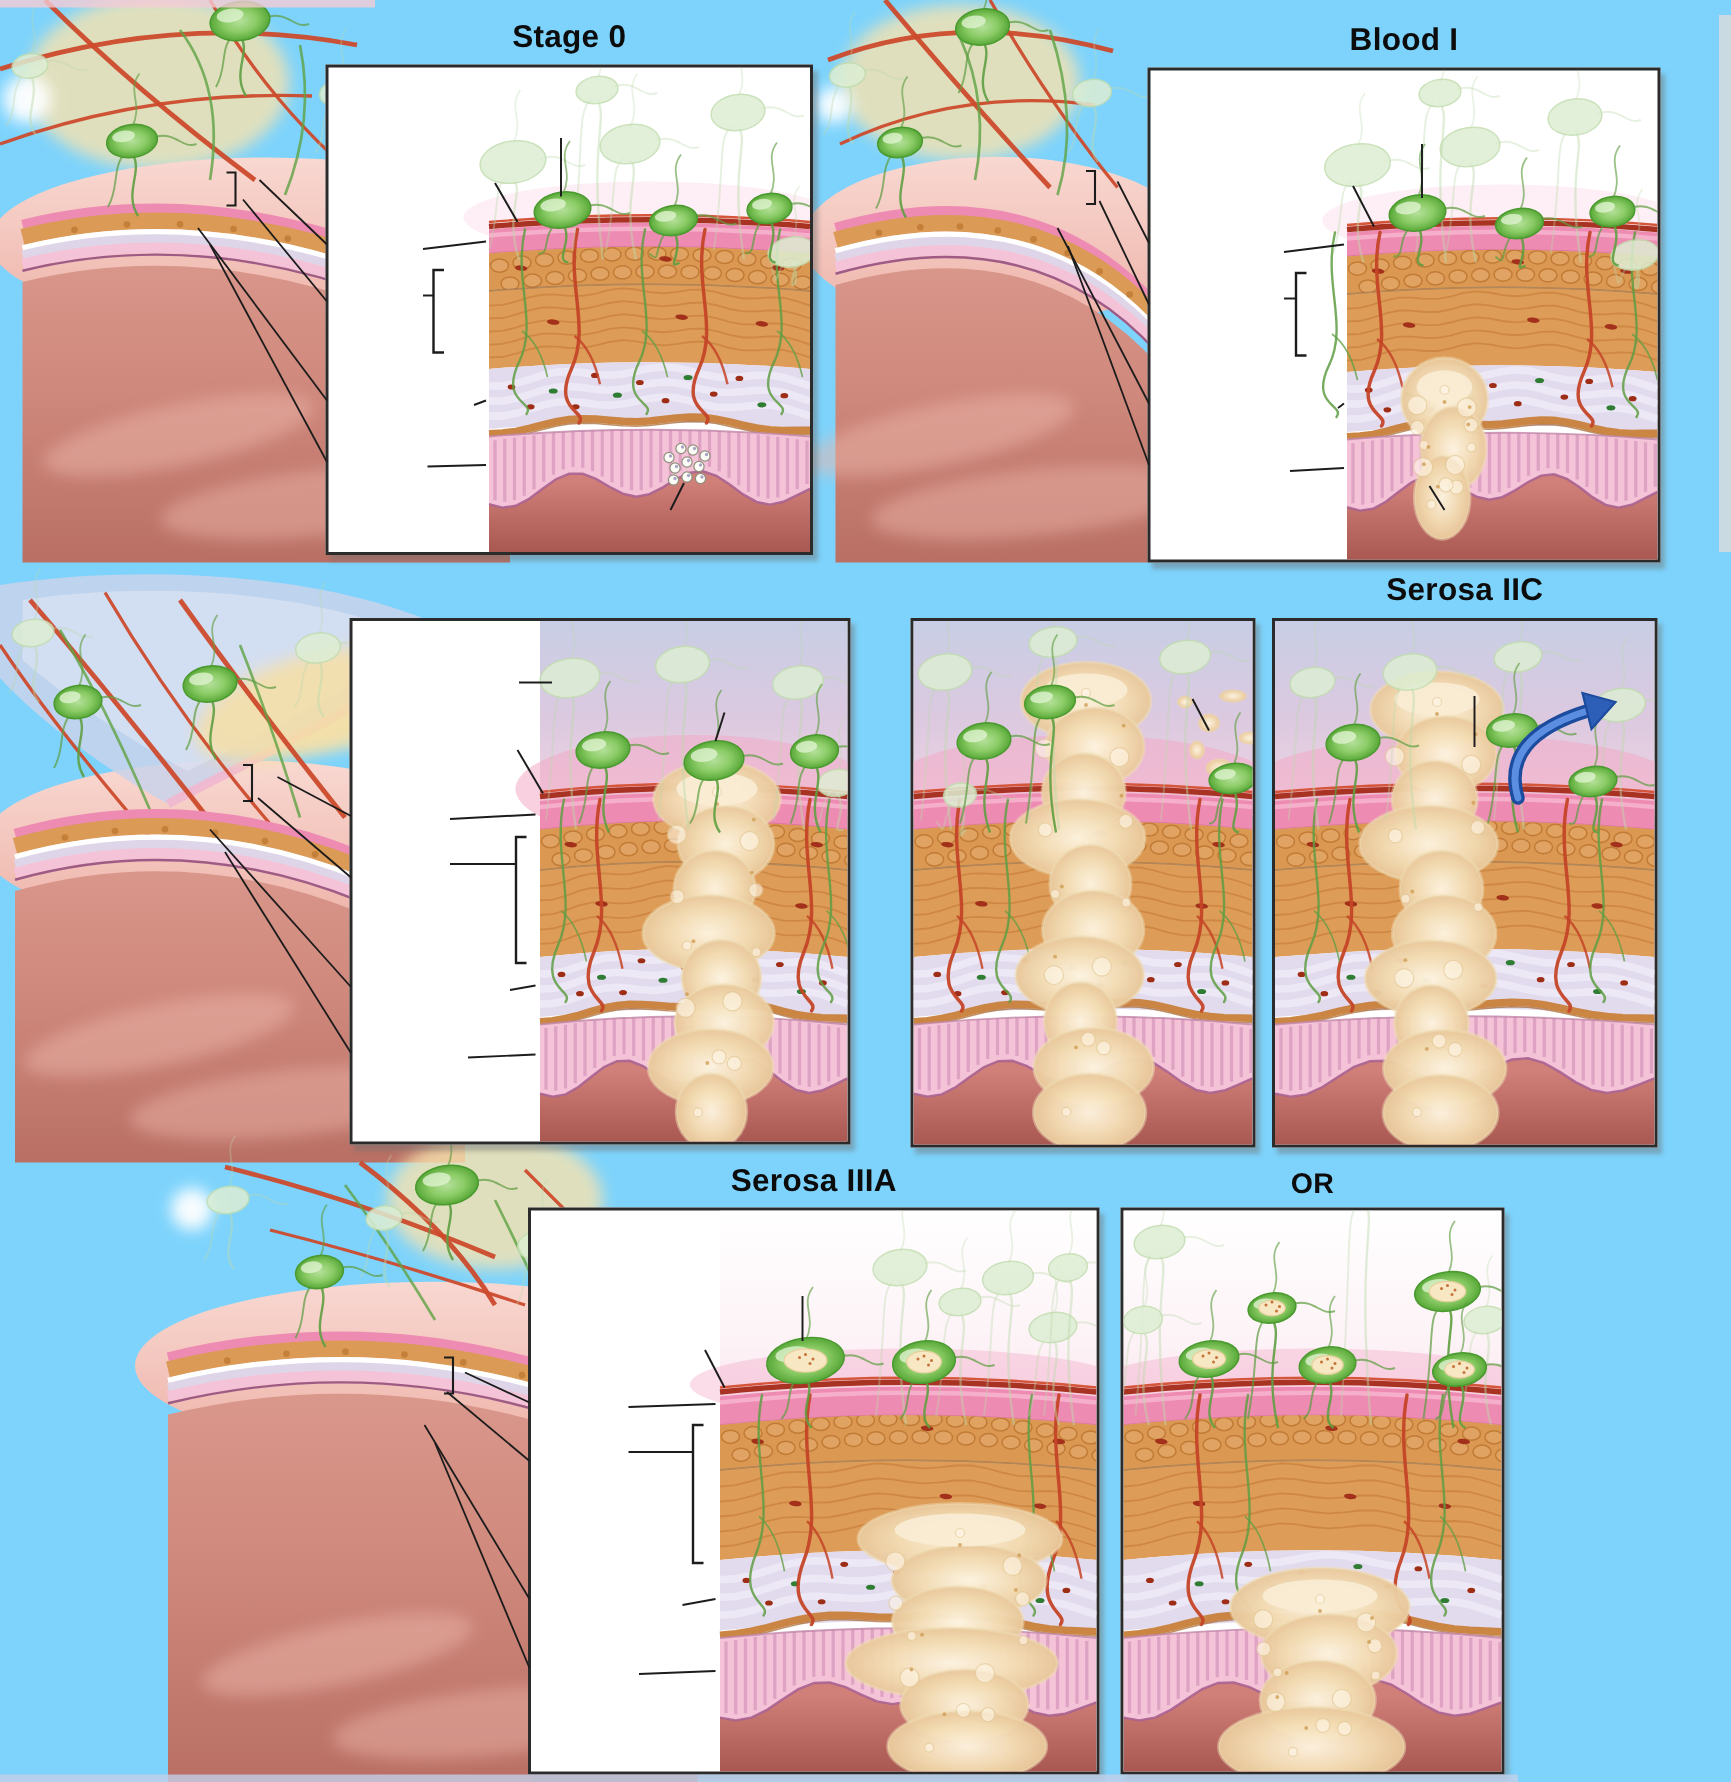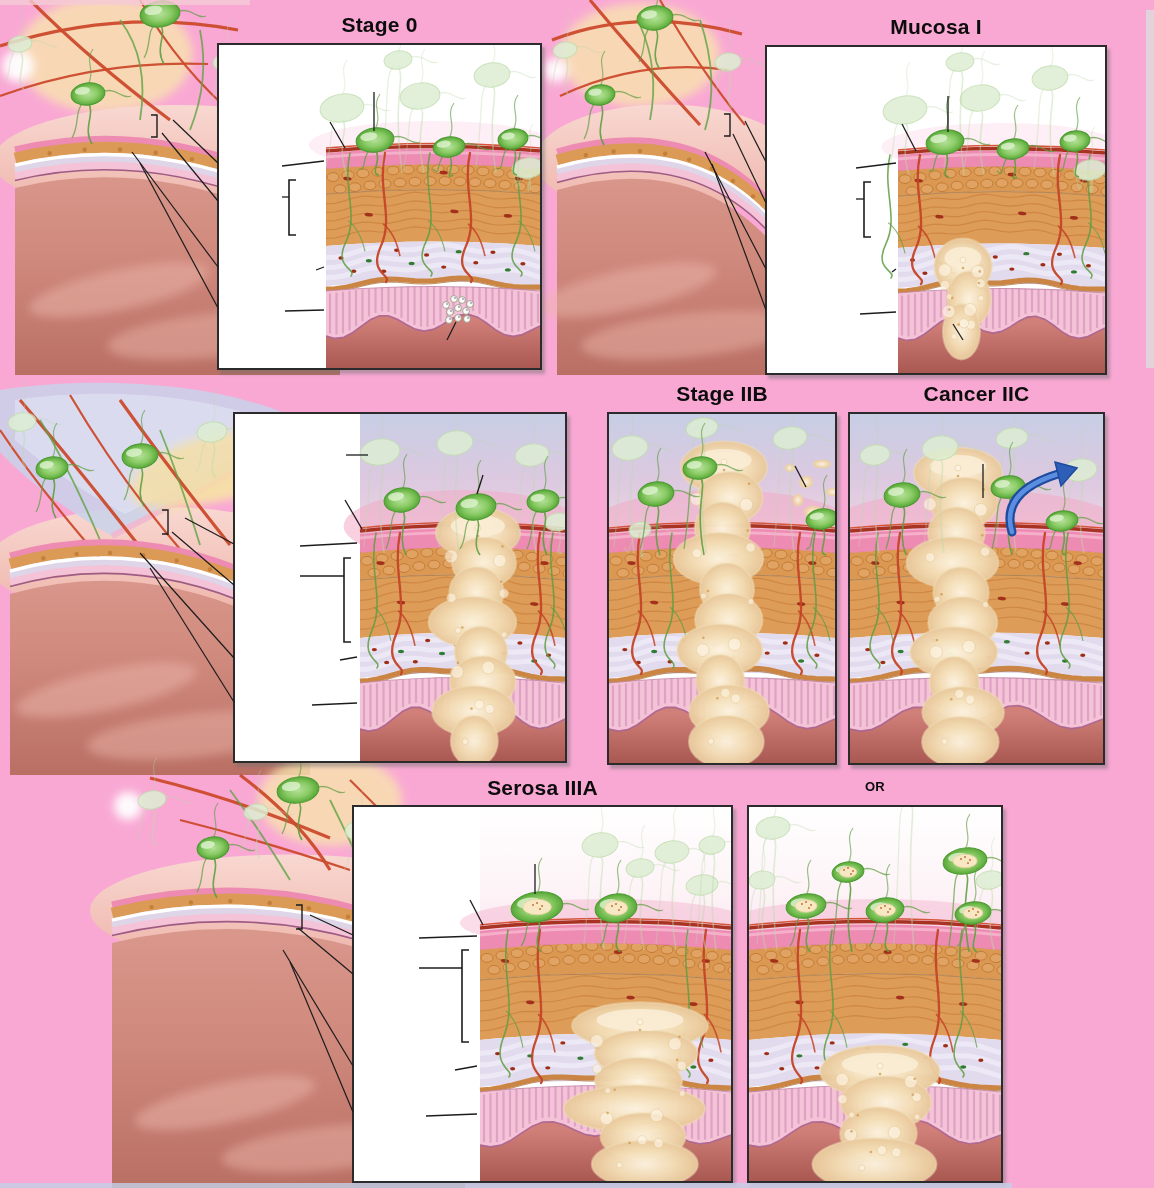--- a/index.html
+++ b/index.html
@@ -1,24 +1,24 @@
 <!DOCTYPE html>
 <html><head>
 <meta charset="utf-8">
 <style>
   html,body{margin:0;padding:0;background:#fff}
-  #page{position:relative;width:1154px;height:1188px;background:#f9a8d4;overflow:hidden;
+  #page{position:relative;width:1154px;height:1188px;background:#7dd3fc;overflow:hidden;
         font-family:"Liberation Sans",sans-serif;}
   #page svg{position:absolute;left:0;top:0;pointer-events:none}
   .panel{position:absolute;background:#ffffff;border:2px solid #2b2b2b;
          box-shadow:3px 4px 3px rgba(110,110,110,.45);box-sizing:border-box}
   .panel svg{position:absolute;left:0;top:0}
   .title{position:absolute;text-align:center;font-weight:bold;font-size:21px;color:#0c0c0c;
          letter-spacing:.2px}
-  .title.small{font-size:13px}
+  .title.small{font-size:19px}
   .lbl{position:absolute;font-size:18px;line-height:23px;color:#101010;white-space:pre-line}
   .cap{position:absolute;font-size:18px;line-height:24px;color:#101010;white-space:pre-line}
   .strip{position:absolute}
 </style>
 </head>
 <body>
 
 <div id="page">
     <svg width="1154" height="1188" viewBox="0 0 1154 1188">
       <defs>
@@ -726,21 +726,21 @@
           <ellipse cx="1008.2" cy="145.5" rx="7.2" ry="3.5" fill="#dff2cf" opacity="0.8" transform="rotate(-8 1013 149)"></ellipse>
           <path d="M1075 148 C1083 161 1069 175 1079 177" stroke="#5f9e43" stroke-width="1.6" fill="none" opacity="0.9"></path>
           <path d="M1071 147 C1061 159 1067 171 1059 171" stroke="#5f9e43" stroke-width="1.3" fill="none" opacity="0.7200000000000001"></path>
           <path d="M1086 139 C1102 133 1106 147 1116 143" stroke="#5f9e43" stroke-width="1.3" fill="none" opacity="0.7200000000000001"></path>
           <path d="M1075 133 C1083 117 1071 109 1080 97" stroke="#5f9e43" stroke-width="1.2" fill="none" opacity="0.63"></path>
           <ellipse cx="1075" cy="141" rx="15" ry="10" fill="url(#p1ng)" stroke="#4a9a30" stroke-width="1" transform="rotate(-8 1075 141)"></ellipse>
           <ellipse cx="1070.5" cy="137.5" rx="6.75" ry="3.5" fill="#dff2cf" opacity="0.8" transform="rotate(-8 1075 141)"></ellipse>
         </g>
       </svg>
     </div>
-    <div class="title" style="left: 765px; top: 15px; width: 342px;">Mucosa I</div>
+    <div class="title" style="left: 765px; top: 15px; width: 342px;">Blood I</div>
     <div class="panel" style="left: 233px; top: 412px; width: 334px; height: 351px;">
       <svg width="330" height="347" viewBox="235 414 330 347">
         <defs>
           <radialGradient id="p2ng">
             <stop offset="0" stop-color="#b4e09a" stop-opacity="1"></stop>
             <stop offset="0.55" stop-color="#8ccc67" stop-opacity="1"></stop>
             <stop offset="1" stop-color="#58a838" stop-opacity="1"></stop>
           </radialGradient>
           <radialGradient id="p2tg">
             <stop offset="0" stop-color="#fdf4e0" stop-opacity="1"></stop>
@@ -1178,21 +1178,20 @@
           <ellipse cx="694.9" cy="464.15" rx="7.65" ry="3.8499999999999996" fill="#dff2cf" opacity="0.8" transform="rotate(-8 700 468)"></ellipse>
           <path d="M822 526 C830 539 816 553 826 555" stroke="#5f9e43" stroke-width="1.6" fill="none" opacity="0.9"></path>
           <path d="M818 525 C808 537 814 549 806 549" stroke="#5f9e43" stroke-width="1.3" fill="none" opacity="0.7200000000000001"></path>
           <path d="M834 517 C850 511 854 525 864 521" stroke="#5f9e43" stroke-width="1.3" fill="none" opacity="0.7200000000000001"></path>
           <path d="M822 511 C830 495 818 487 827 475" stroke="#5f9e43" stroke-width="1.2" fill="none" opacity="0.63"></path>
           <ellipse cx="822" cy="519" rx="16" ry="10" fill="url(#p3ng)" stroke="#4a9a30" stroke-width="1" transform="rotate(-8 822 519)"></ellipse>
           <ellipse cx="817.2" cy="515.5" rx="7.2" ry="3.5" fill="#dff2cf" opacity="0.8" transform="rotate(-8 822 519)"></ellipse>
         </g>
       </svg>
     </div>
-    <div class="title" style="left: 607px; top: 382px; width: 230px;">Stage IIB</div>
     <div class="panel" style="left: 848px; top: 412px; width: 257px; height: 353px;">
       <svg width="253" height="349" viewBox="850 414 253 349">
         <defs>
           <radialGradient id="p4ng">
             <stop offset="0" stop-color="#b4e09a" stop-opacity="1"></stop>
             <stop offset="0.55" stop-color="#8ccc67" stop-opacity="1"></stop>
             <stop offset="1" stop-color="#58a838" stop-opacity="1"></stop>
           </radialGradient>
           <radialGradient id="p4tg">
             <stop offset="0" stop-color="#fdf4e0" stop-opacity="1"></stop>
@@ -1416,21 +1415,21 @@
           <path d="M1074 519 C1090 513 1094 527 1104 523" stroke="#5f9e43" stroke-width="1.3" fill="none" opacity="0.7200000000000001"></path>
           <path d="M1062 513 C1070 497 1058 489 1067 477" stroke="#5f9e43" stroke-width="1.2" fill="none" opacity="0.63"></path>
           <ellipse cx="1062" cy="521" rx="16" ry="10" fill="url(#p4ng)" stroke="#4a9a30" stroke-width="1" transform="rotate(-8 1062 521)"></ellipse>
           <ellipse cx="1057.2" cy="517.5" rx="7.2" ry="3.5" fill="#dff2cf" opacity="0.8" transform="rotate(-8 1062 521)"></ellipse>
         </g>
         <path d="M1012 532 Q1000 492 1058 474" stroke="#1d4c9e" stroke-width="9" fill="none" stroke-linecap="round"></path>
         <path d="M1012 532 Q1000 492 1058 474" stroke="#5b8de0" stroke-width="4.5" fill="none" stroke-linecap="round"></path>
         <path d="M1077 468 L1061 486 L1055 462 Z" fill="#2e5fb8" stroke="#1d4c9e" stroke-width="1.5"></path>
       </svg>
     </div>
-    <div class="title" style="left: 848px; top: 382px; width: 257px;">Cancer IIC</div>
+    <div class="title" style="left: 848px; top: 382px; width: 257px;">Serosa IIC</div>
     <div class="panel" style="left: 352px; top: 805px; width: 381px; height: 378px;">
       <svg width="377" height="374" viewBox="354 807 377 374">
         <defs>
           <radialGradient id="p5ng">
             <stop offset="0" stop-color="#b4e09a" stop-opacity="1"></stop>
             <stop offset="0.55" stop-color="#8ccc67" stop-opacity="1"></stop>
             <stop offset="1" stop-color="#58a838" stop-opacity="1"></stop>
           </radialGradient>
           <radialGradient id="p5tg">
             <stop offset="0" stop-color="#fdf4e0" stop-opacity="1"></stop>

